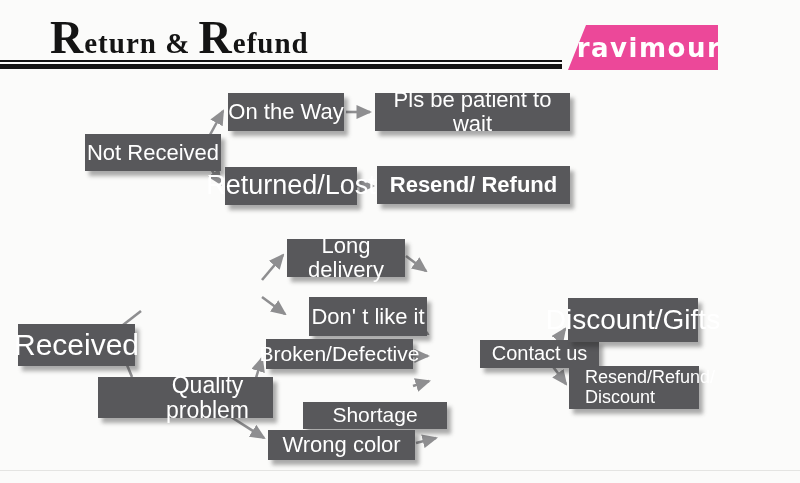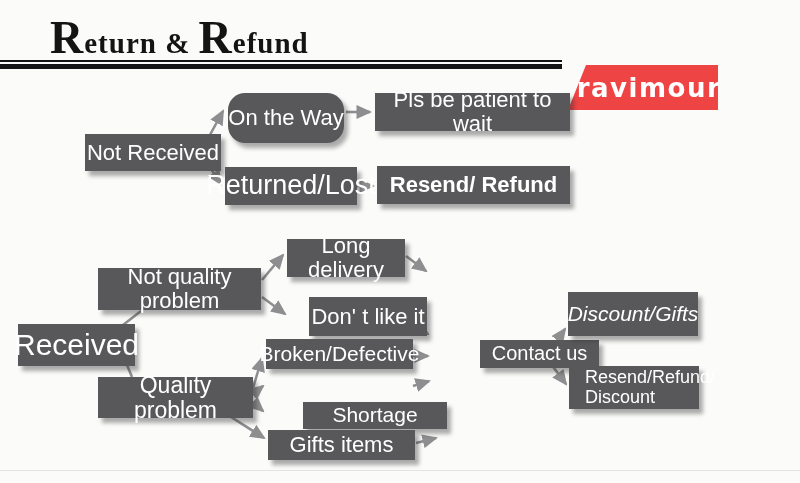--- a/index.html
+++ b/index.html
@@ -58,21 +58,21 @@
   <header>
     <div class="title">
       <span class="cap">R</span>
       <span class="small">eturn</span>
       <span class="small"> &amp; </span>
       <span class="cap">R</span>
       <span class="small">efund</span>
     </div>
     <div class="rule rule-thin" style="background: rgb(20, 20, 20);"></div>
     <div class="rule rule-thick" style="background: rgb(20, 20, 20);"></div>
-    <div class="brand-box" style="background: #ef4444; margin-top: 40px;">
+    <div class="brand-box" style="background: #ec4899;">
       <span class="brand-text">ravimour</span>
     </div>
   </header>
 
   <div class="flowchart">
     <svg id="connector-svg" class="connector-layer" viewBox="0 0 800 483" xmlns="http://www.w3.org/2000/svg">
       <defs>
         <marker id="arrowhead" markerWidth="6" markerHeight="5.4" refX="5.2" refY="2.7" orient="auto">
           <polygon points="0 0, 6 2.7, 0 5.4" fill="#8e8e90"></polygon>
         </marker>
@@ -93,33 +93,32 @@
         <line x1="231" y1="417" x2="264" y2="438" stroke="#8e8e90" stroke-width="2.6" marker-end="url(#arrowhead)"></line>
         <line x1="413" y1="356" x2="428" y2="356" stroke="#8e8e90" stroke-width="2.6" marker-end="url(#arrowhead)"></line>
         <line x1="413" y1="386" x2="429" y2="381" stroke="#8e8e90" stroke-width="2.6" marker-end="url(#arrowhead)"></line>
         <line x1="412" y1="414" x2="429" y2="406" stroke="#8e8e90" stroke-width="2.6" marker-end="url(#arrowhead)"></line>
         <line x1="416" y1="443" x2="436" y2="438" stroke="#8e8e90" stroke-width="2.6" marker-end="url(#arrowhead)"></line>
         <line x1="551" y1="349" x2="565" y2="329" stroke="#8e8e90" stroke-width="2.6" marker-end="url(#arrowhead)"></line>
         <line x1="551" y1="364" x2="566" y2="384" stroke="#8e8e90" stroke-width="2.6" marker-end="url(#arrowhead)"></line>
       </svg>
 
   <div class="node" style="left: 85px; top: 134px; width: 136px; height: 37px; font-size: 22px;">Not Received</div>
-      <div class="node" style="left: 228px; top: 93px; width: 116px; height: 50px; font-size: 22px; border-radius: 17px;">On the Way</div>
+      <div class="node" style="left: 228px; top: 93px; width: 116px; height: 38px; font-size: 22px;">On the Way</div>
       <div class="node" style="left: 375px; top: 93px; width: 195px; height: 38px; font-size: 22px;">Pls be patient to wait</div>
       <div class="node" style="left: 225px; top: 167px; width: 132px; height: 38px; font-size: 27px;">Returned/Lost</div>
       <div class="node" style="left: 377px; top: 166px; width: 193px; height: 38px; font-size: 22px; font-weight: bold;">Resend/ Refund</div>
       <div class="node" style="left: 18px; top: 324px; width: 117px; height: 42px; font-size: 30px;">Received</div>
-      <div class="node" style="left: 98px; top: 268px; width: 163px; height: 42px; font-size: 22px;">Not quality problem</div>
       <div class="node" style="left: 287px; top: 239px; width: 118px; height: 38px; font-size: 22px;">Long delivery</div>
       <div class="node" style="left: 289px; top: 297px; width: 118px; height: 39px; font-size: 22px; margin-left: 20px;">Don' t like it</div>
       <div class="node" style="left: 266px; top: 339px; width: 147px; height: 30px; font-size: 21px;">Broken/Defective</div>
-      <div class="node" style="left: 98px; top: 377px; width: 155px; height: 41px; font-size: 23px;">Quality problem</div>
+      <div class="node" style="left: 98px; top: 377px; width: 131px; height: 41px; font-size: 23px; padding-left: 44px;">Quality problem</div>
       <div class="node" style="left: 267px; top: 402px; width: 144px; height: 27px; font-size: 21px; margin-left: 36px;">Shortage</div>
-      <div class="node" style="left: 268px; top: 430px; width: 147px; height: 30px; font-size: 22px;">Gifts items</div>
+      <div class="node" style="left: 268px; top: 430px; width: 147px; height: 30px; font-size: 22px;">Wrong color</div>
       <div class="node" style="left: 432px; top: 340px; width: 119px; height: 28px; font-size: 20px; margin-left: 48px;">Contact us</div>
-      <div class="node" style="left: 568px; top: 292px; width: 130px; height: 44px; font-size: 21px; font-style: italic;">Discount/Gifts</div>
+      <div class="node" style="left: 568px; top: 298px; width: 130px; height: 44px; font-size: 28px;">Discount/Gifts</div>
       <div class="node left" style="left: 569px; top: 366px; width: 130px; height: 43px; font-size: 18px;">Resend/Refund/
 Discount</div>
     </div>
 
   <div class="footer-divider"></div>
 
 </div>
 
 </body></html>

